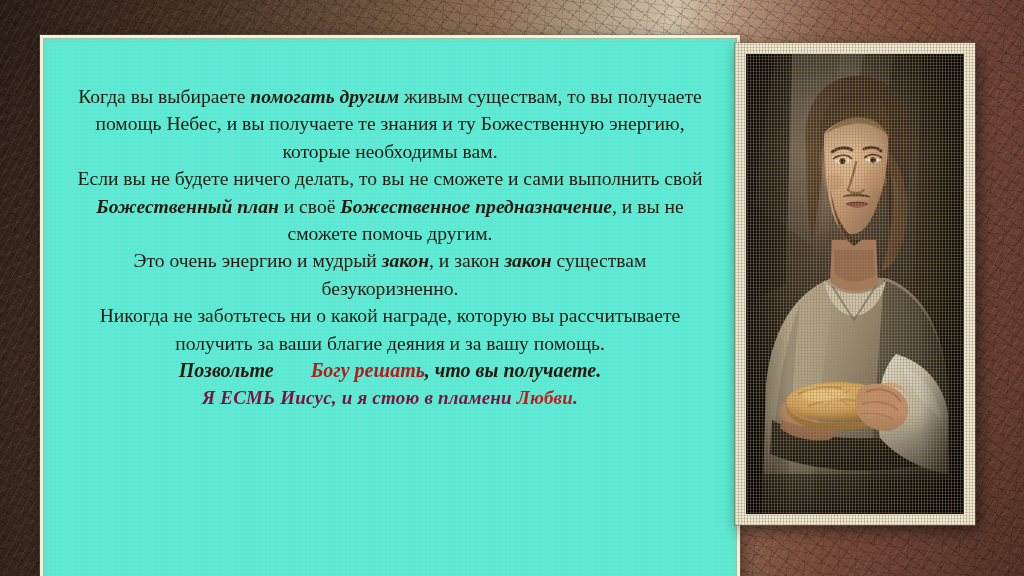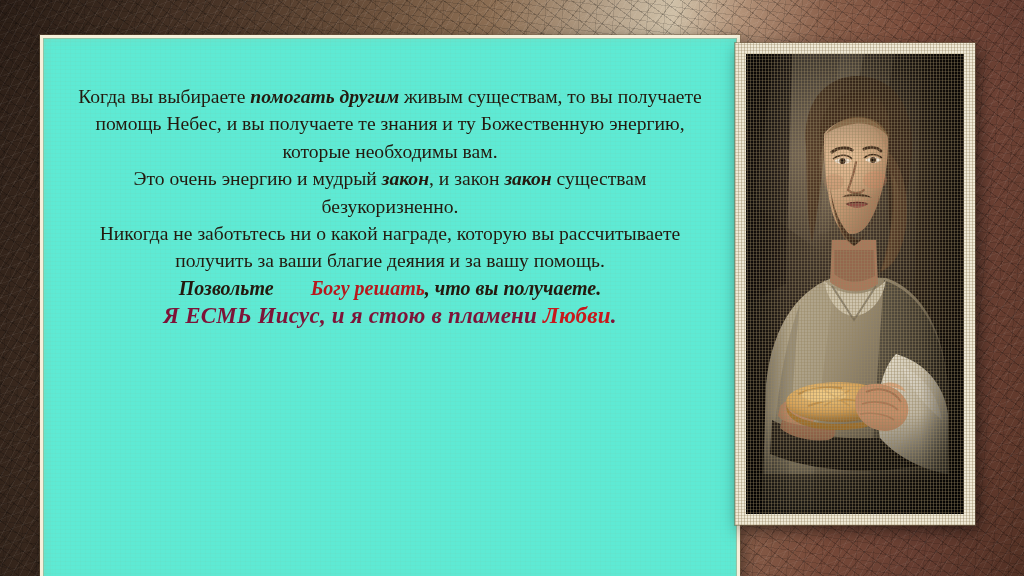--- a/index.html
+++ b/index.html
@@ -89,21 +89,21 @@
   .line-allow{
     margin-top:2px;
     font-weight:bold;font-style:italic;
     font-size:20px;
     color:#241a0f;
   }
   .red{color:#b7191d;margin-left:32px;}
   .signature{
     margin-top:24px;
     font-style:italic;font-weight:bold;
-    font-size:23px;
+    font-size:19px;
     color:#7d1438;
     letter-spacing:.2px;
   }
   .sig-bright{color:#c8191c;}
 
   
   .photo-frame{
     position:absolute;left:735px;top:43px;width:240px;height:482px;
     background:#efe9d6;
     padding:11px;
@@ -134,20 +134,21 @@
   <div class="bg-vig"></div>
 
   <div class="panel">
     <div class="panel-texture"></div>
     <div class="panel-fiber"></div>
 
     <div class="quote">
 
       <p><span>Когда вы выбираете </span><span class="em">помогать другим</span><span> живым существам, то вы получаете помощь Небес, и вы получаете те знания и ту Божественную энергию, которые необходимы вам.</span></p>
 
+      <p><span>Если вы не будете ничего делать, то вы не сможете и сами выполнить свой </span><span class="em">Божественный план</span><span> и своё </span><span class="em">Божественное предназначение</span><span>, и вы не сможете помочь другим.</span></p>
 
       <p><span>Это очень энергию и мудрый </span><span class="em">закон</span><span>, и закон </span><span class="em">закон</span><span> существам безукоризненно.</span></p>
 
       <p>Никогда не заботьтесь ни о какой награде, которую вы рассчитываете получить за ваши благие деяния и за вашу помощь.</p>
 
       <p class="line-allow"><span>Позвольте </span><span class="red">Богу решать</span><span>, что вы получаете.</span></p>
 
       <p class="signature"><span>Я ЕСМЬ Иисус</span><span>, и я стою в пламени </span><span class="sig-bright">Любви</span><span>.</span></p>
 
     </div>

